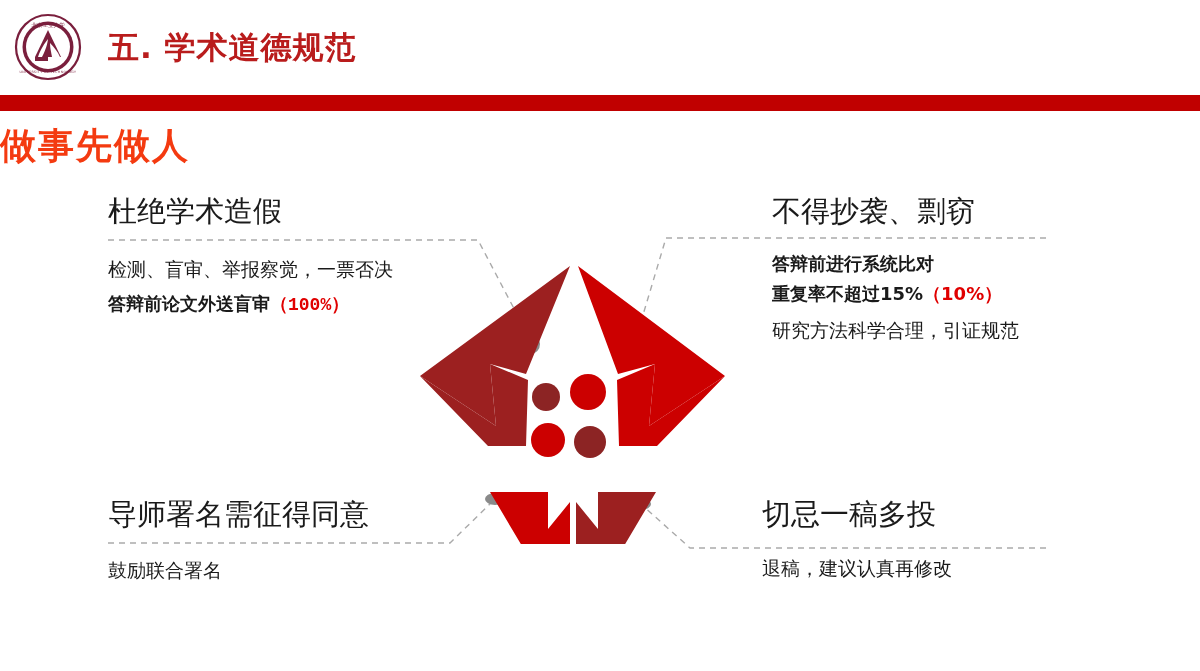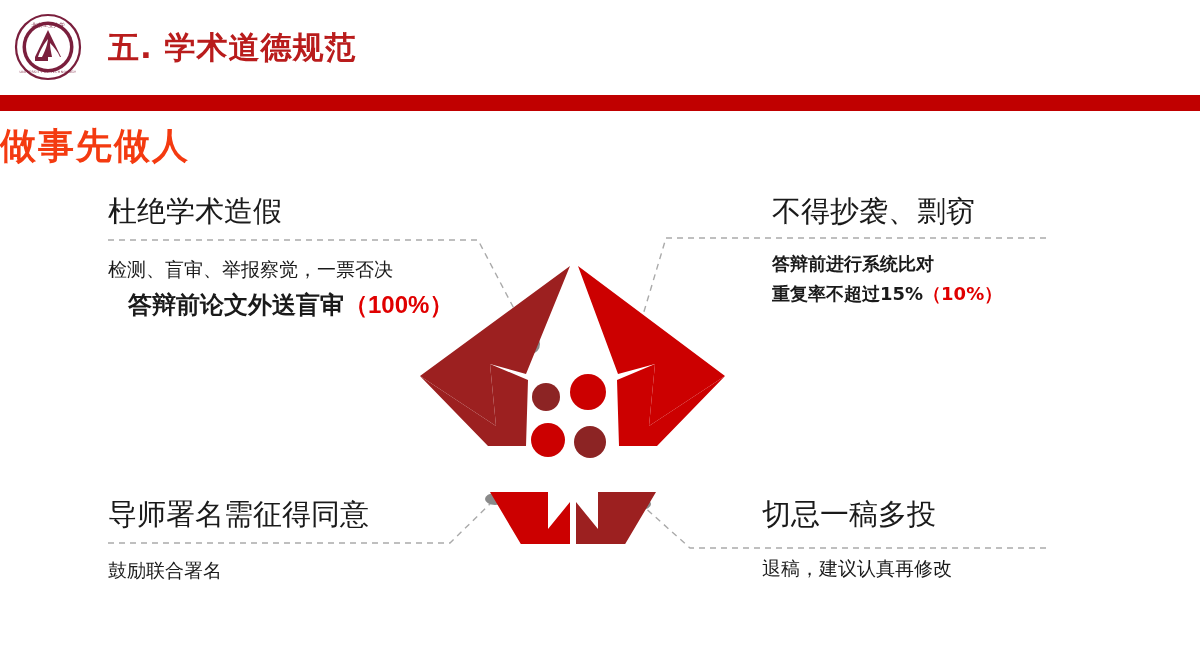--- a/index.html
+++ b/index.html
@@ -79,24 +79,23 @@
   }
   .quad-body { margin-top: 14px; }
   .quad-line {
     font-family: "DejaVu Serif", "Liberation Serif", serif;
     font-size: 19px;
     color: #1a1a1a;
     line-height: 36px;
     white-space: nowrap;
   }
   .quad-line.sans {
-    font-family: Liberation Sans, sans-serif;
+    font-family: Liberation Mono, monospace;
     font-weight: bold;
-    font-size: 24px;
-    margin-left: 20px;
+    font-size: 18px;
   }
   .hl { color: #e00000; font-weight: bold; }
 
   #quad-tl { left: 108px; top: 193px; }
   #quad-tr { left: 772px; top: 193px; }
   #quad-bl { left: 108px; top: 496px; }
   #quad-br { left: 762px; top: 496px; }
 
   #quad-tl .quad-head { font-size: 29px; }
   #quad-tr .quad-head { font-size: 29px; }
@@ -215,20 +214,23 @@
 
   <div class="quad" id="quad-tr">
     <div class="quad-head">不得抄袭、剽窃</div>
     <div class="quad-body">
       <div class="quad-line">
         <span>答辩前进行系统比对</span>
       </div>
       <div class="quad-line">
         <span>重复率不超过15%</span><span class="hl">（10%）</span>
       </div>
+      <div class="quad-line serifline">
+        <span>研究方法科学合理，引证规范</span>
+      </div>
     </div>
   </div>
 
   <div class="quad" id="quad-br">
     <div class="quad-head">切忌一稿多投</div>
     <div class="quad-body">
       <div class="quad-line">
         <span>退稿，建议认真再修改</span>
       </div>
     </div>

